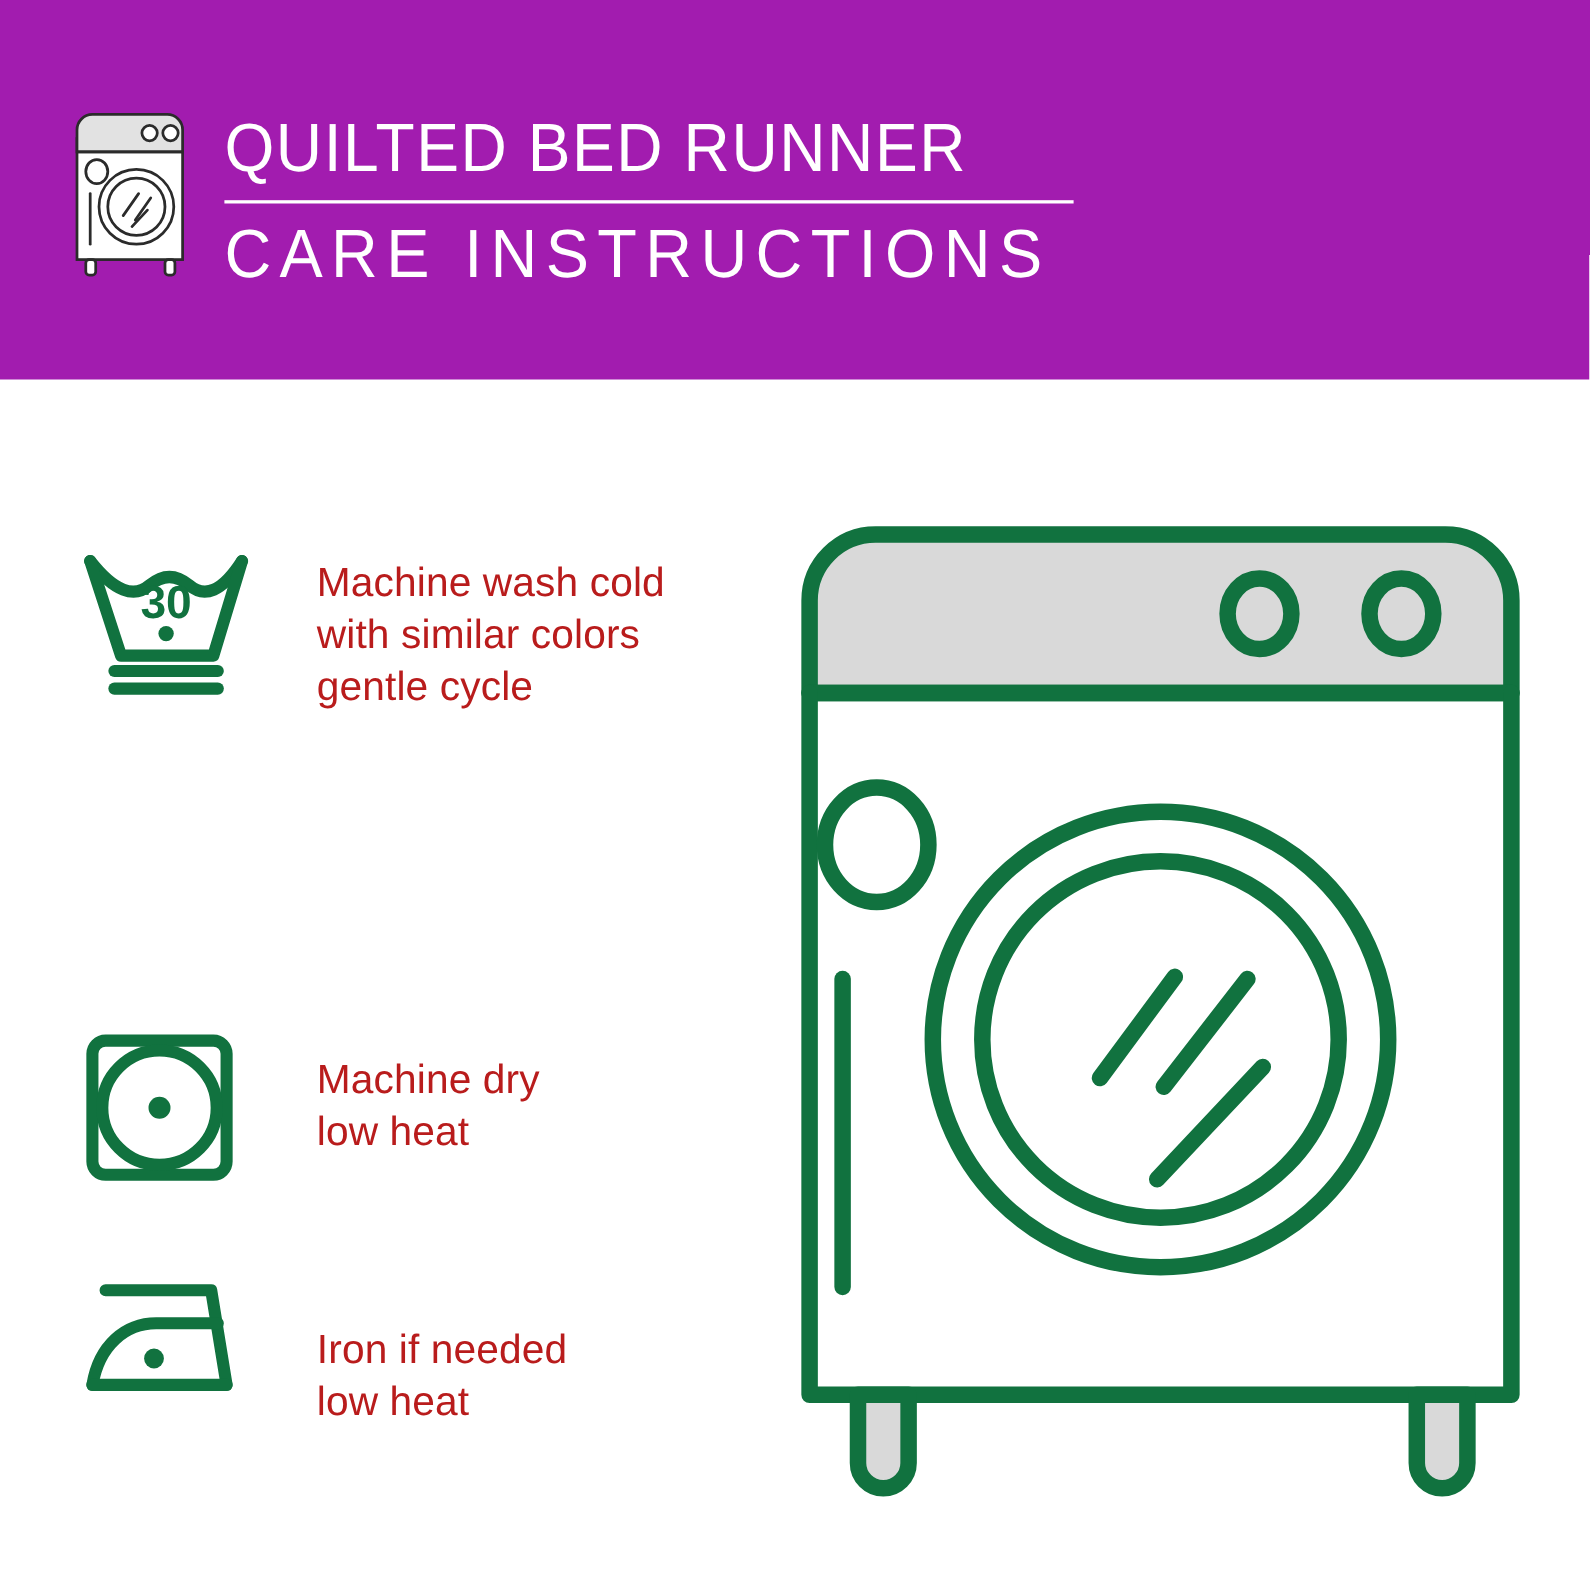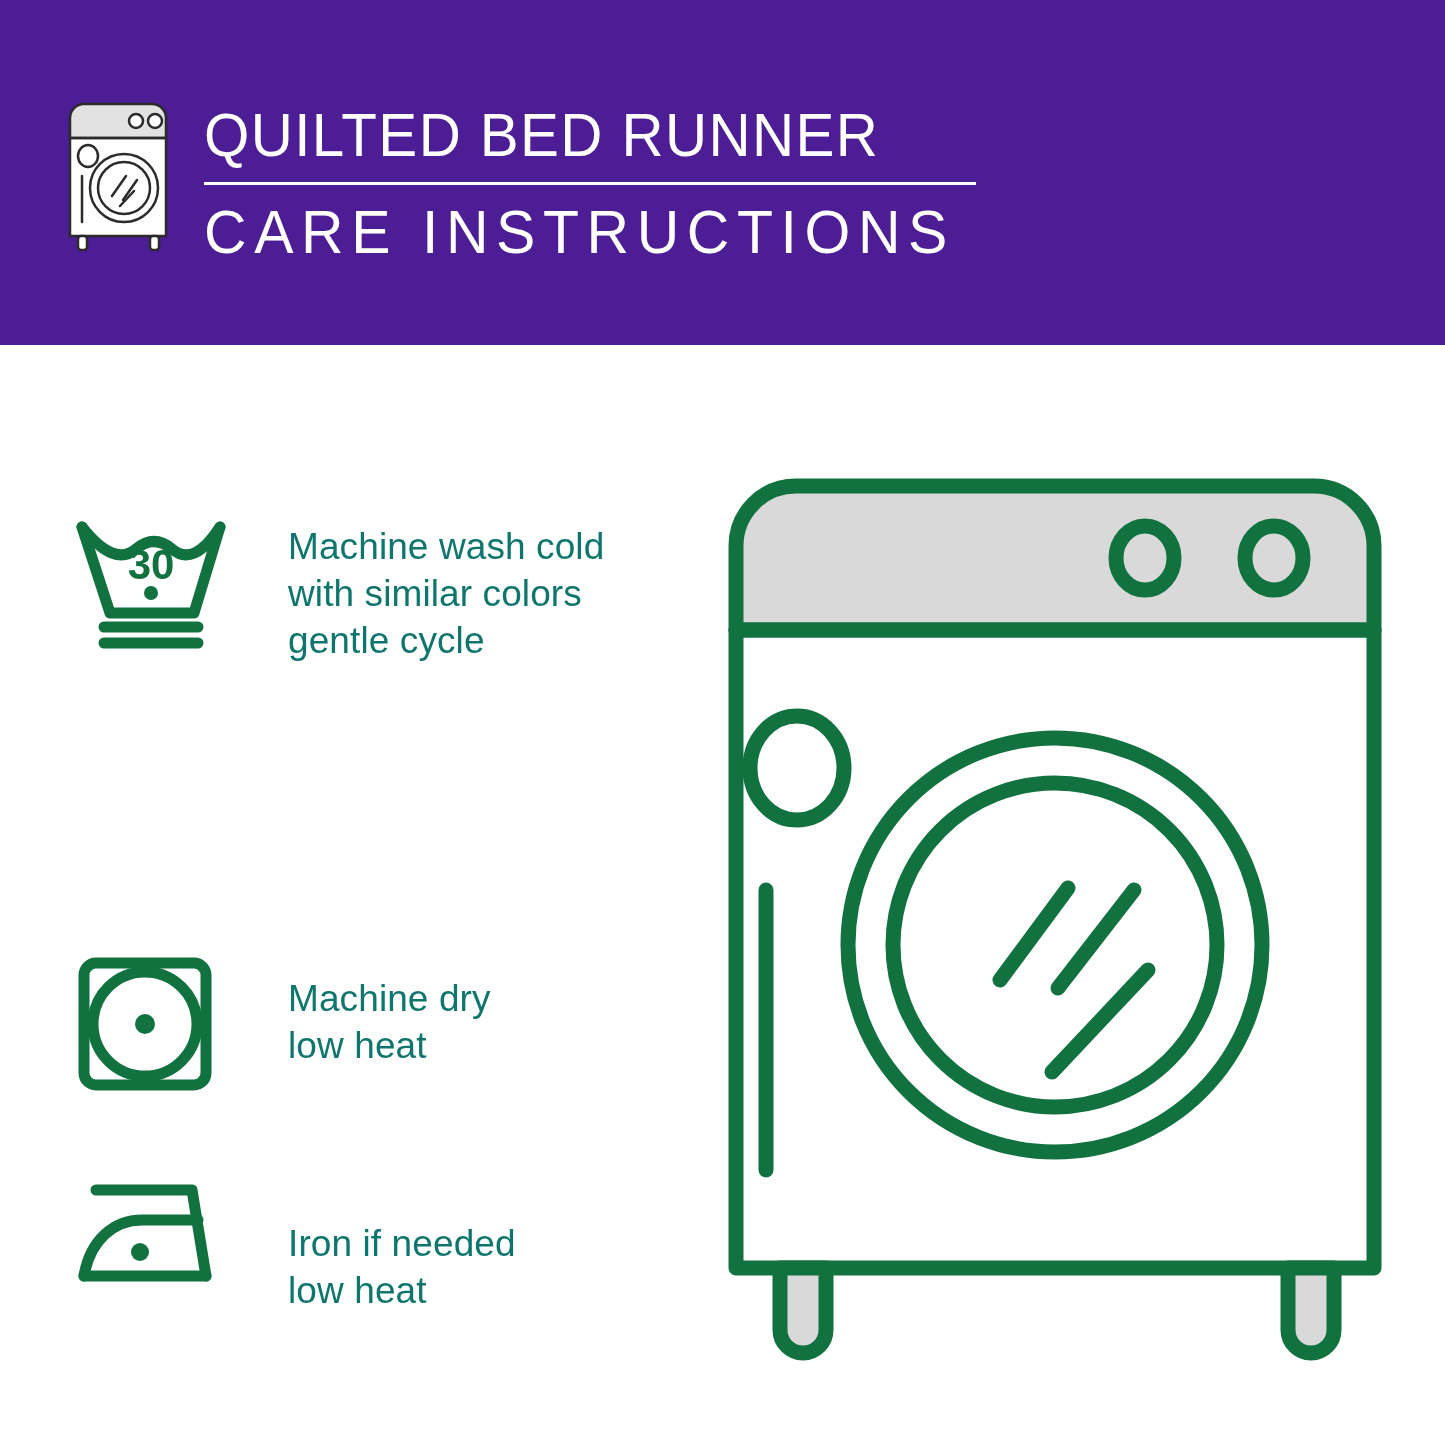--- a/index.html
+++ b/index.html
@@ -15,21 +15,21 @@
     position: relative;
   }
 
   
   .banner {
     position: absolute;
     left: 0;
     top: 0;
     width: 1445px;
     height: 345px;
-    background: #4c1d95;
+    background: #a21caf;
   }
   .banner-inner {
     position: absolute;
     left: 62px;
     top: 96px;
     display: flex;
     align-items: flex-start;
   }
   .logo-wrap {
     width: 122px;
@@ -70,21 +70,21 @@
     font-family: "Liberation Sans Narrow", "Liberation Sans", sans-serif;
     transform: scaleX(0.95);
     transform-origin: left center;
     white-space: nowrap;
   }
 
   
   .care-list {
     position: absolute;
     left: 0;
-    top: 354px;
+    top: 337px;
     width: 660px;
     height: 836px;
   }
   .care-row {
     position: absolute;
     left: 70px;
     display: flex;
     align-items: flex-start;
     width: 560px;
   }
@@ -96,21 +96,21 @@
   .care-icon {
     width: 160px;
     height: 150px;
     flex: 0 0 auto;
     display: flex;
     align-items: flex-start;
     justify-content: flex-start;
   }
   .care-text {
     margin-left: 58px;
-    color: #0f766e;
+    color: #b91c1c;
     font-size: 37px;
     line-height: 47px;
     font-weight: 400;
     letter-spacing: 0.1px;
     padding-top: 14px;
     white-space: pre-line;
   }
   .care-row.r1 .care-text { padding-top: 28px; }
   .care-row.r2 .care-text { padding-top: 26px; }
   .care-row.r3 .care-text { padding-top: 24px; }

